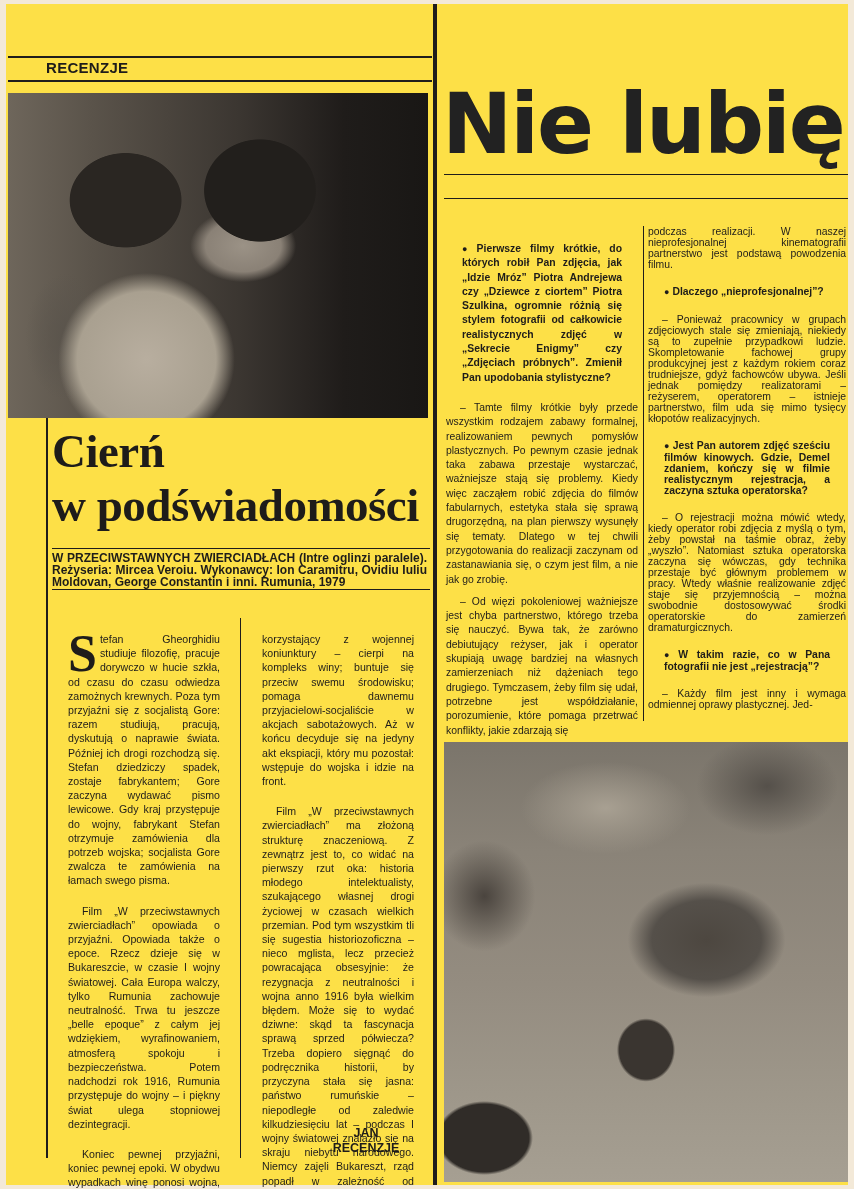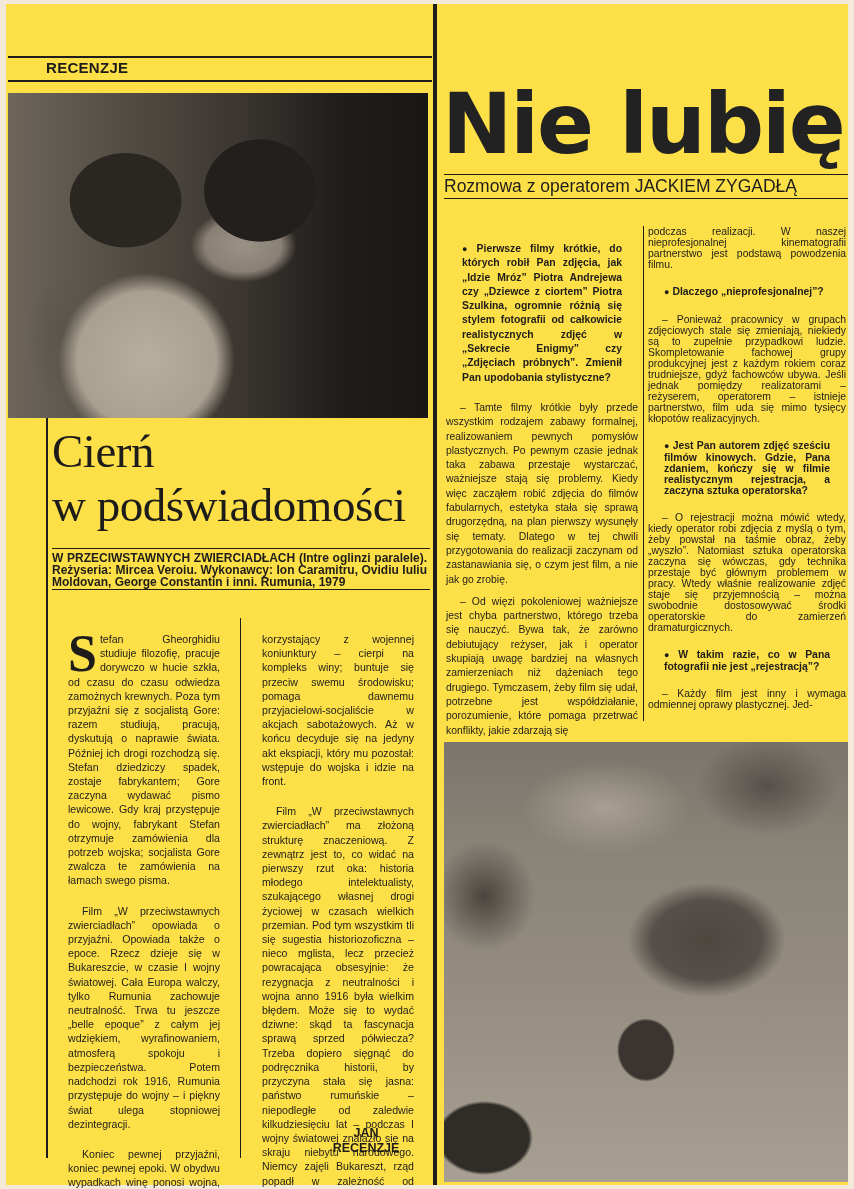--- a/index.html
+++ b/index.html
@@ -30,21 +30,21 @@
   .title-right {
     position: absolute; left: 442px; top: 48px;
     font-family: "DejaVu Sans", sans-serif; font-weight: bold;
     font-size: 84px; line-height: 92px; letter-spacing: -2px; color: #222;
   }
   .subtitle-right {
     position: absolute; left: 444px; top: 172px; font-size: 17.5px; color: #1f1d1b;
   }
   .title-left {
     position: absolute; left: 52px; top: 422px;
-    font-family: "Liberation Serif", serif; font-weight: normal;
+    font-family: "Liberation Serif", serif; font-weight: bold;
     font-size: 47px; line-height: 54px; color: #1e1c1a; letter-spacing: -0.5px;
   }
   .credits {
     position: absolute; left: 52px; top: 546px; width: 375px;
     font-weight: bold; font-size: 12px; line-height: 12px; text-align: justify;
   }
   .col {
     position: absolute; font-size: 10.6px; line-height: 14.2px; text-align: justify;
     hyphens: manual;
   }
@@ -112,36 +112,35 @@
 
   <div class="author" style="left:296px; top:1122px;">
     <div>JAN</div>
     <div>RECENZJE</div>
   </div>
 
   <div class="page-no" style="left:36px; top:1160px;margin-top:30px;">10</div>
 
   <div class="title-right" style="left:436px; top:44px;margin-top:30px;">Nie lubię</div>
   <div class="rule" style="left:438px; top:170px; width:404px; height:1px;"></div>
-  <div class="subtitle-right" style="left:438px; top:172px;">Rozmowa z operatorem JACKIEM ZYGADŁĄ</div>
   <div class="rule" style="left:438px; top:194px; width:404px; height:1px;"></div>
 
   <div class="rule" style="left:637px; top:222px; width:1px; height:495px;"></div>
 
   <div class="col" style="left:440px; top:222px; width:192px; font-size:10.4px; line-height:14.3px;">
     <p class="q"><span class="dot">●</span><span>Pierwsze filmy krótkie, do których robił Pan zdjęcia, jak „Idzie Mróz” Piotra Andrejewa czy „Dziewce z ciortem” Piotra Szulkina, ogromnie różnią się stylem fotografii od całkowicie realistycznych zdjęć w „Sekrecie Enigmy” czy „Zdjęciach próbnych”. Zmienił Pan upodobania stylistyczne?</span></p>
     <p class="a">– Tamte filmy krótkie były przede wszystkim rodzajem zabawy formalnej, realizowaniem pewnych pomysłów plastycznych. Po pewnym czasie jednak taka zabawa przestaje wystarczać, ważniejsze stają się problemy. Kiedy więc zacząłem robić zdjęcia do filmów fabularnych, estetyka stała się sprawą drugorzędną, na plan pierwszy wysunęły się tematy. Dlatego w tej chwili przygotowania do realizacji zaczynam od zastanawiania się, o czym jest film, a nie jak go zrobię.</p>
     <p class="a">– Od więzi pokoleniowej ważniejsze jest chyba partnerstwo, którego trzeba się nauczyć. Bywa tak, że zarówno debiutujący reżyser, jak i operator skupiają uwagę bardziej na własnych zamierzeniach niż dążeniach tego drugiego. Tymczasem, żeby film się udał, potrzebne jest współdziałanie, porozumienie, które pomaga przetrwać konflikty, jakie zdarzają się</p>
   </div>
 
   <div class="col" style="left:642px; top:222px; width:198px; font-size:10.4px; line-height:11px;">
     <p class="a" style="text-indent:0;">podczas realizacji. W naszej nieprofesjonalnej kinematografii partnerstwo jest podstawą powodzenia filmu.</p>
     <p class="q"><span class="dot">●</span><span>Dlaczego „nieprofesjonalnej”?</span></p>
     <p class="a">– Ponieważ pracownicy w grupach zdjęciowych stale się zmieniają, niekiedy są to zupełnie przypadkowi ludzie. Skompletowanie fachowej grupy produkcyjnej jest z każdym rokiem coraz trudniejsze, gdyż fachowców ubywa. Jeśli jednak pomiędzy realizatorami – reżyserem, operatorem – istnieje partnerstwo, film uda się mimo tysięcy kłopotów realizacyjnych.</p>
-    <p class="q"><span class="dot">●</span><span>Jest Pan autorem zdjęć sześciu filmów kinowych. Gdzie, Pana zdaniem, kończy się w filmie realistycznym rejestracja, a zaczyna sztuka operatorska?</span></p>
+    <p class="q"><span class="dot">●</span><span>Jest Pan autorem zdjęć sześciu filmów kinowych. Gdzie, Demel zdaniem, kończy się w filmie realistycznym rejestracja, a zaczyna sztuka operatorska?</span></p>
     <p class="a">– O rejestracji można mówić wtedy, kiedy operator robi zdjęcia z myślą o tym, żeby powstał na taśmie obraz, żeby „wyszło”. Natomiast sztuka operatorska zaczyna się wówczas, gdy technika przestaje być głównym problemem w pracy. Wtedy właśnie realizowanie zdjęć staje się przyjemnością – można swobodnie dostosowywać środki operatorskie do zamierzeń dramaturgicznych.</p>
     <p class="q"><span class="dot">●</span><span>W takim razie, co w Pana fotografii nie jest „rejestracją”?</span></p>
     <p class="a">– Każdy film jest inny i wymaga odmiennej oprawy plastycznej. Jed-</p>
   </div>
 
   <div class="photo-right" style="left:438px; top:738px;"></div>
 
 </div>
 
 </body></html>

